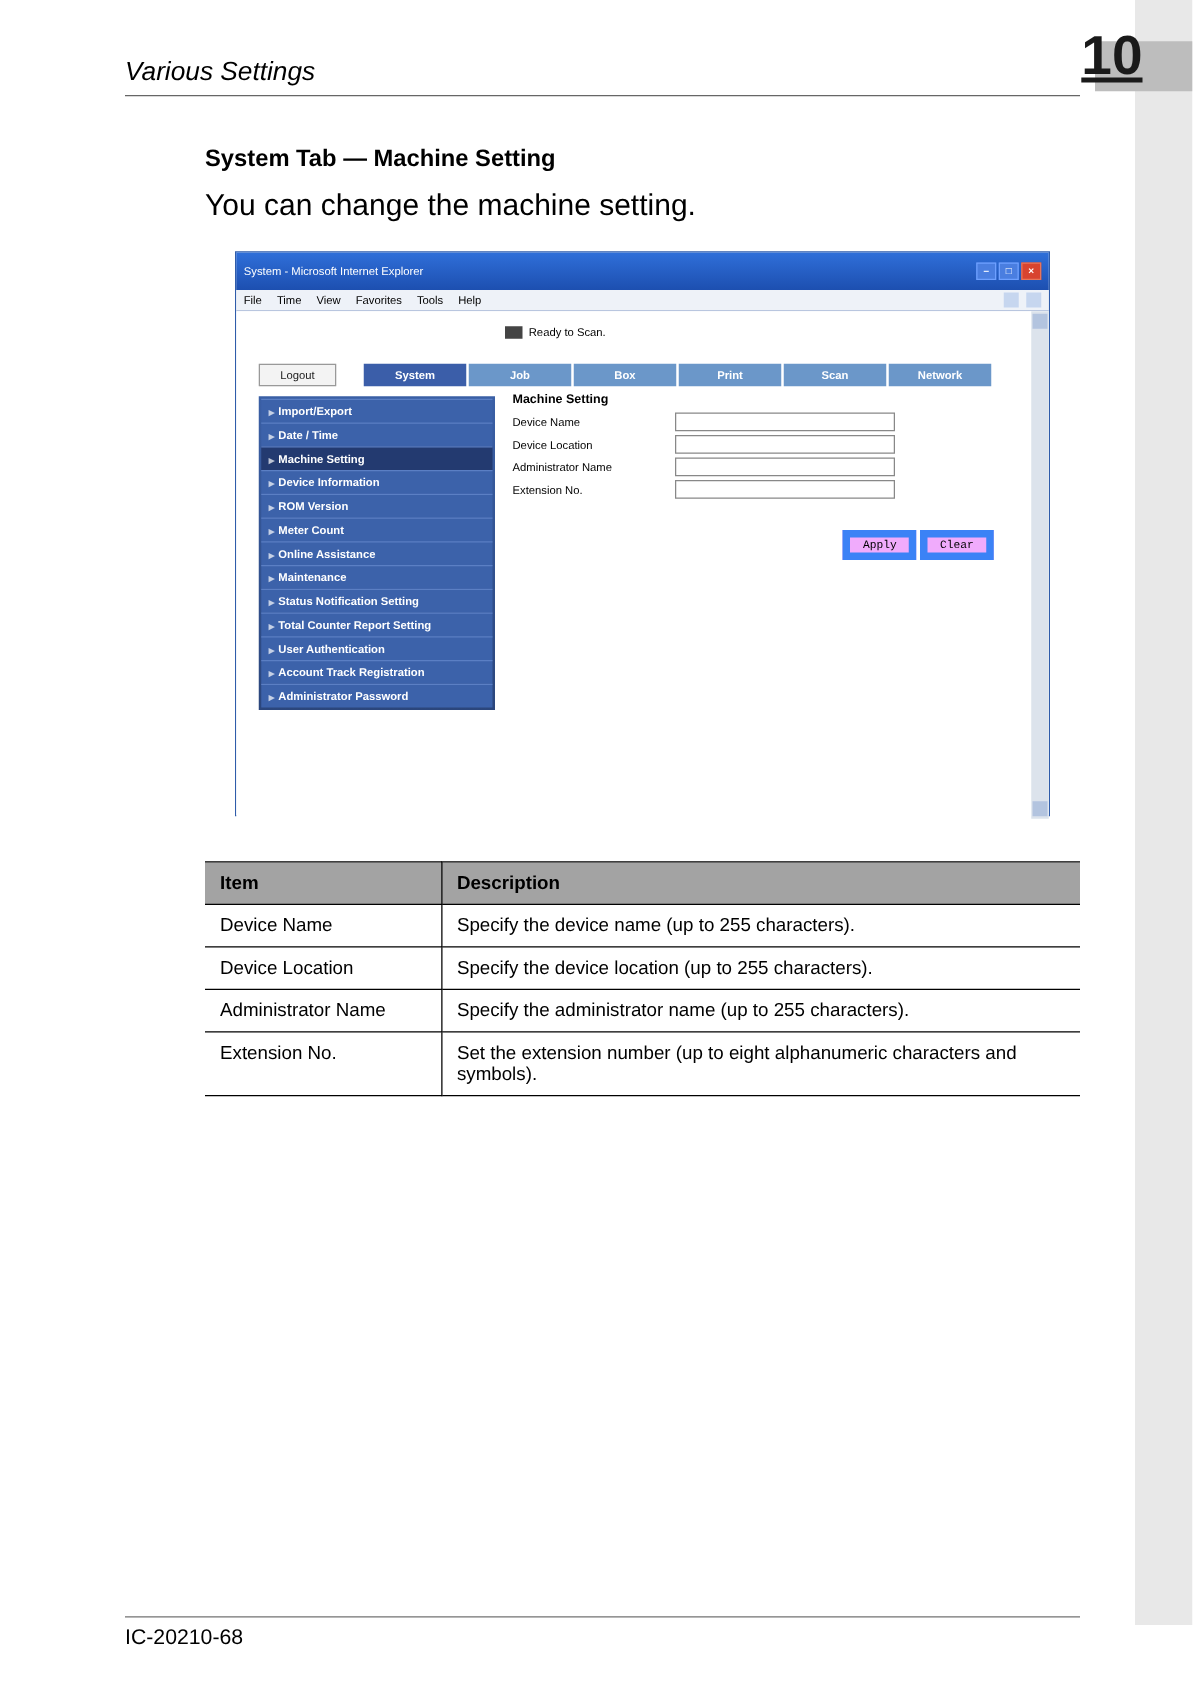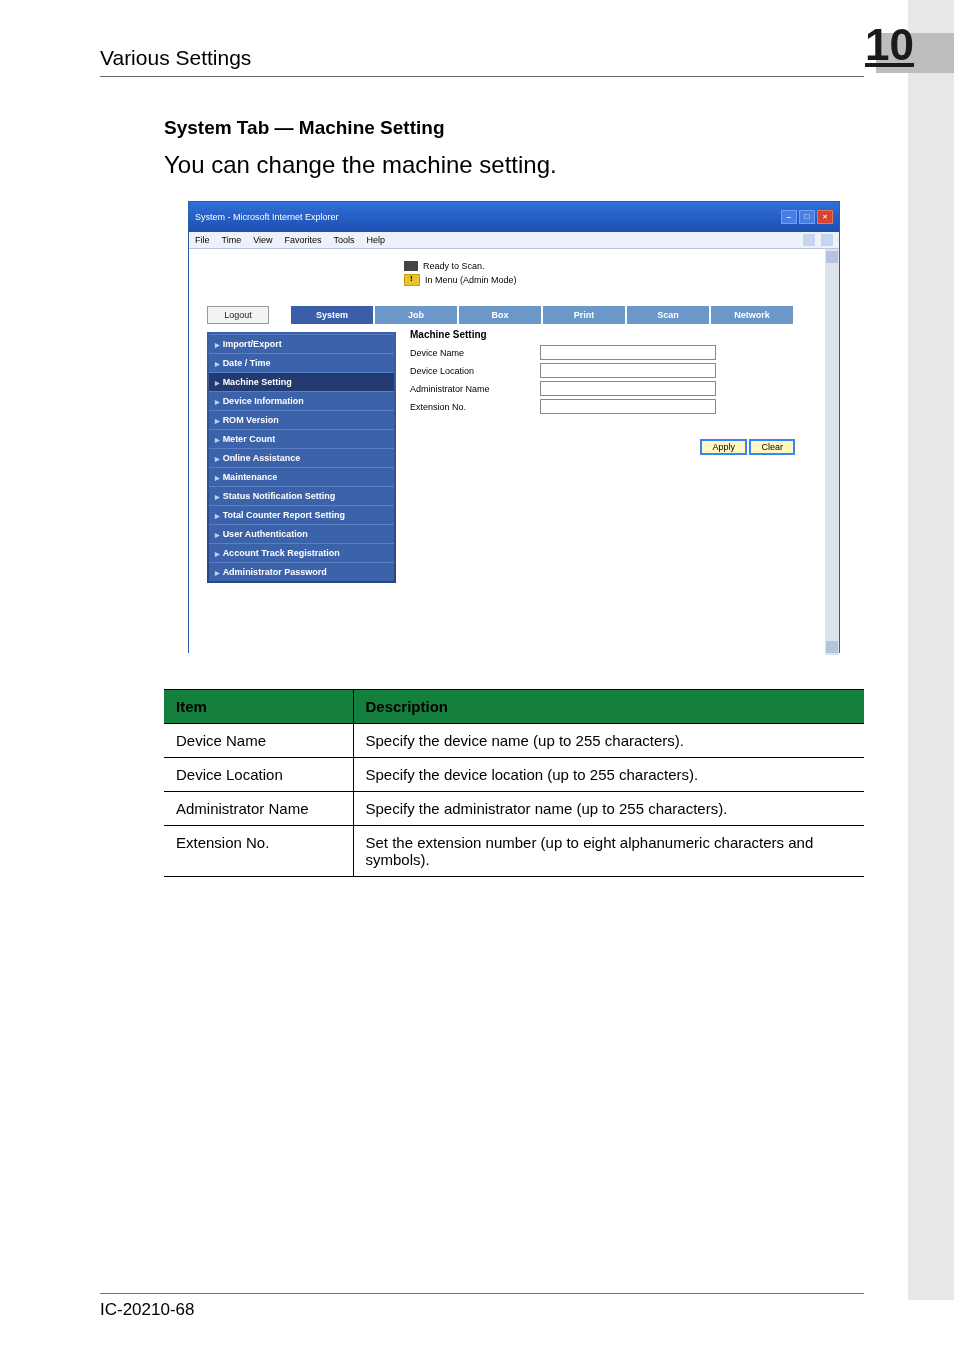--- a/index.html
+++ b/index.html
@@ -17,20 +17,21 @@
     padding: 46px 90px 0 100px;
   }
 
   
   .hdr {
     display: flex;
     justify-content: space-between;
     align-items: flex-end;
     border-bottom: 1px solid #666;
     padding-bottom: 6px;
+    font-style: italic;
   }
   .hdr-title {
     font-size: 21px;
     font-weight: 400;
   }
   .chap-num {
     position: absolute;
     right: 40px;
     top: 20px;
     font-size: 44px;
@@ -170,31 +171,31 @@
     padding: 5px 14px;
     font-size: 9px;
   }
   .form-title { font-weight: bold; margin-bottom: 5px; font-size: 10px; }
   .form-row { display: flex; align-items: center; margin: 3px 0; }
   .form-row label { width: 130px; }
   .form-row input {
     width: 170px; height: 13px; border: 1px solid #888; font-size: 9px; padding: 0 2px;
   }
   .btn-row { margin-top: 25px; }
-  .btn { display: inline-block; border: 2px solid #3b82f6; background: #fef9c3; padding: 1px 10px; font-size: 9px; }
+  .btn { display: inline-block; border: 6px solid #3b82f6; background: #f0abfc; padding: 1px 10px; font-size: 9px; font-family: Liberation Mono, monospace; }
 
   
   .spec-table {
     width: 100%;
     border-collapse: collapse;
     margin-top: 36px;
     font-size: 15px;
   }
   .spec-table th {
-    background: #15803d;
+    background: #a3a3a3;
     text-align: left;
     font-weight: 700;
     padding: 8px 12px;
     border-top: 1.4px solid #000;
     border-bottom: 1px solid #000;
     border-left: 1px solid #000;
     border-right: 1px solid #000;
   }
   .spec-table th:first-child, .spec-table td:first-child {
     width: 27%;
@@ -268,24 +269,20 @@
       <div class="content-frame">
         <div class="webscroll">
           <div class="arrowbtn"></div>
           <div class="arrowbtn"></div>
         </div>
 
         <div class="status-area">
           <div class="status-line">
             <span class="status-ic ready"></span>
             <span>Ready to Scan.</span>
-          </div>
-          <div class="status-line">
-            <span class="status-ic warn"></span>
-            <span>In Menu (Admin Mode)</span>
           </div>
         </div>
 
         <div class="tab-row">
           <span class="tab logout">Logout</span>
           <span style="width:20px"></span>
           <span class="tab system">System</span>
           <span class="tab">Job</span>
           <span class="tab">Box</span>
           <span class="tab">Print</span>

